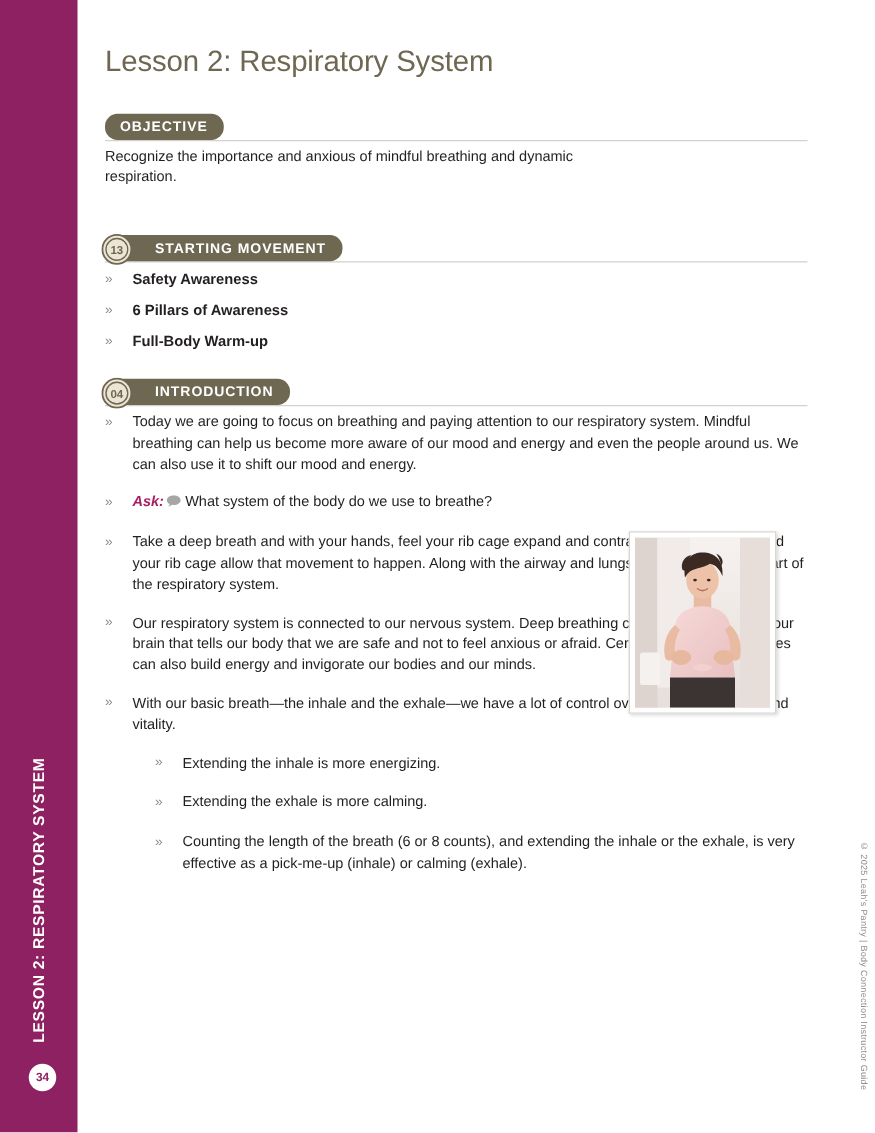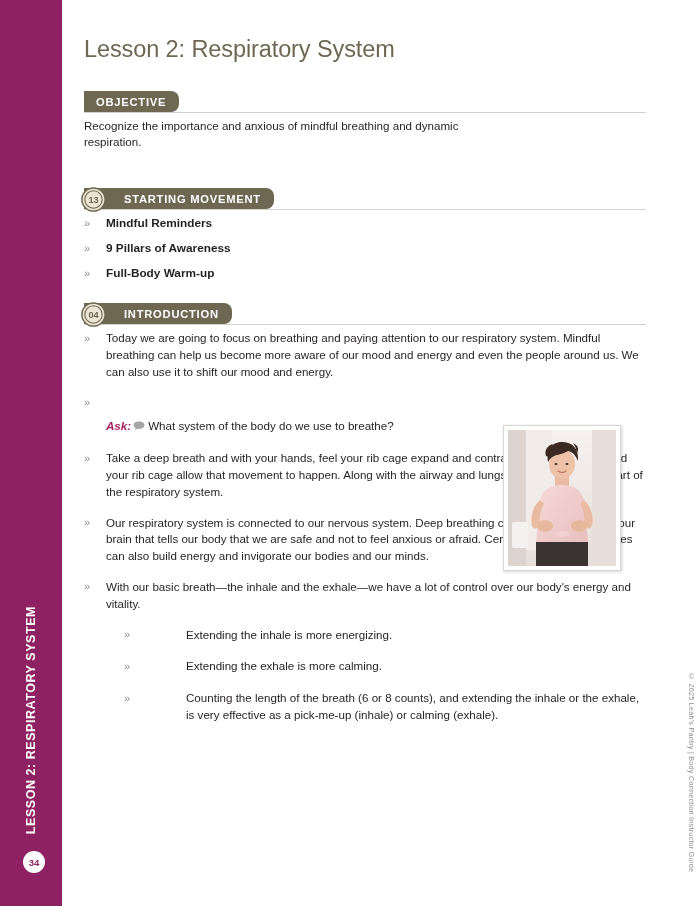--- a/index.html
+++ b/index.html
@@ -118,20 +118,21 @@
     left: 0;
     bottom: 1px;
     height: 21px;
     background: #6e6751;
     border-top-right-radius: 8px;
     border-bottom-right-radius: 8px;
     display: flex;
     align-items: center;
     box-sizing: border-box;
     padding: 0 13px 0 12px;
+    border-radius: 10px;
   }
   .section-head .tab-label {
     color: #ffffff;
     font-size: 11.2px;
     font-weight: bold;
     letter-spacing: 0.75px;
     white-space: nowrap;
   }
   .section-head.with-clock .tab {
     padding-left: 40px;
@@ -183,40 +184,40 @@
     color: #231f20;
   }
   .bullet-body.bold { font-weight: bold; font-size: 11.8px; }
 
   .bullets.starting-movement .bullet-row { margin-bottom: 8px; }
 
   
   .intro-list { top: 330px; }
   .intro-list .bullet-row { margin-bottom: 14px; }
   .intro-list .bullet-body { width: 392px; }
-  .intro-list .bullet-row.narrow .bullet-body { width: 360px; margin-top: 24px; }
+  .intro-list .bullet-row.narrow .bullet-body { width: 360px; }
 
   .ask-label, .answer-label {
     color: #a81f63;
     font-weight: bold;
     font-style: italic;
   }
   .speech-icon {
     display: inline-block;
     vertical-align: -1px;
     margin: 0 3px 0 2px;
   }
 
   
   .sub-list {
     margin-left: 40px;
     margin-top: 2px;
   }
   .sub-list .bullet-row { margin-bottom: 15px; }
-  .sub-list .bullet-body { width: 330px; margin-left: 40px; }
+  .sub-list .bullet-body { width: 330px; }
 
   
   .photo-frame {
     position: absolute;
     left: 419px;
     top: 425px;
     width: 118px;
     height: 146px;
     background: #ffffff;
     border: 1px solid #d8d6d2;
@@ -270,25 +271,25 @@
         <circle cx="12.5" cy="12.5" r="11.6" fill="#ece4d4" stroke="#6e6751" stroke-width="1.5"></circle>
         <circle cx="12.5" cy="12.5" r="8.7" fill="none" stroke="#6e6751" stroke-width="1.1"></circle>
         <text x="12.5" y="16.1" text-anchor="middle" font-family="Liberation Sans, sans-serif" font-size="9.2" font-weight="bold" fill="#6e6751">13</text>
       </svg>
     </div>
   </div>
 
   <div class="bullets starting-movement" style="top:215px;">
     <div class="bullet-row">
       <div class="bullet-mark">»</div>
-      <div class="bullet-body bold">Mindful Reminders</div>
-    </div>
-    <div class="bullet-row">
-      <div class="bullet-mark">»</div>
-      <div class="bullet-body bold">9 Pillars of Awareness</div>
+      <div class="bullet-body bold">Safety Awareness</div>
+    </div>
+    <div class="bullet-row">
+      <div class="bullet-mark">»</div>
+      <div class="bullet-body bold">6 Pillars of Awareness</div>
     </div>
     <div class="bullet-row">
       <div class="bullet-mark">»</div>
       <div class="bullet-body bold">Full-Body Warm-up</div>
     </div>
   </div>
 
   <div class="section-head with-clock" style="top:303px;">
     <div class="rule"></div>
     <div class="tab">

